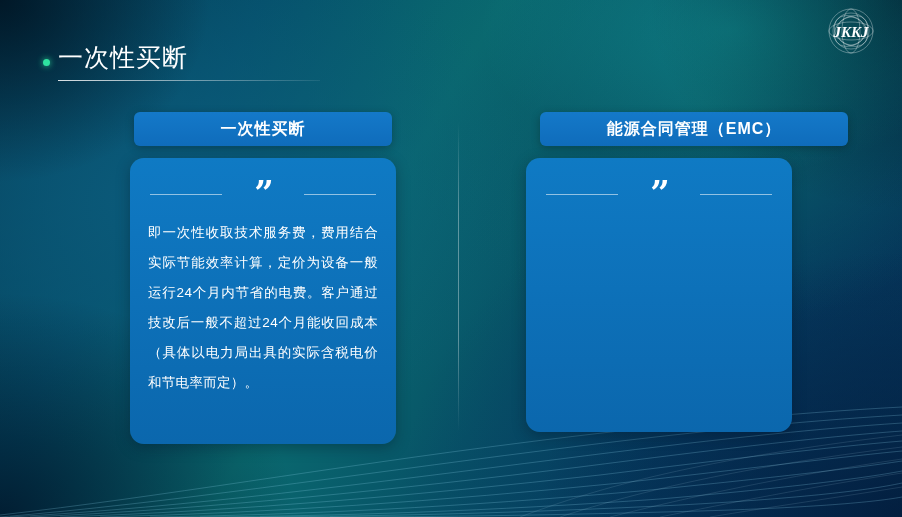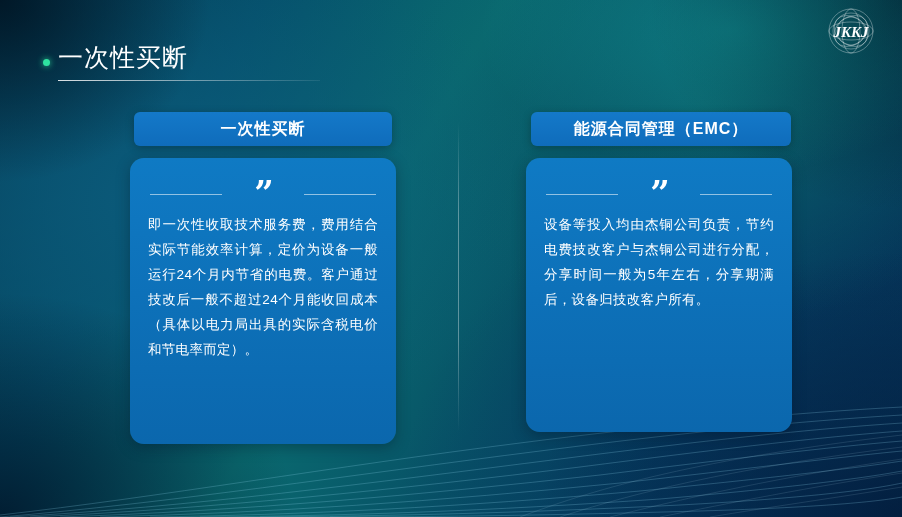--- a/index.html
+++ b/index.html
@@ -132,22 +132,22 @@
     justify-content: center;
     letter-spacing: 1px;
     box-shadow: 0 2px 8px rgba(0,0,0,0.25);
     white-space: nowrap;
   }
   .chip-wide {
     width: 258px;
     margin-left: 4px;
   }
   .chip-wide2 {
-    width: 260px;
-    margin-left: 5px;
+    width: 308px;
+    margin-left: 14px;
   }
 
   .card {
     margin-top: 12px;
     border-radius: 14px;
     background: linear-gradient(180deg, #0f7ac4 0%, #0b67ad 100%);
     box-shadow: 0 4px 14px rgba(0,20,40,0.35);
     padding: 16px 18px 18px 18px;
     position: relative;
   }
@@ -173,23 +173,24 @@
   .quote-mark {
     font-size: 34px;
     color: #ffffff;
     font-family: "DejaVu Serif", serif;
     font-weight: bold;
     line-height: 34px;
     letter-spacing: -2px;
   }
 
   .card-body {
+    margin-top: 6px;
     color: #ffffff;
     font-size: 13.5px;
-    line-height: 25px;
+    line-height: 30px;
     text-align: justify;
     letter-spacing: 0.3px;
   }
 </style>
 </head>
 <body>
 
 <div class="slide">
 
   <div class="vignette"></div>
@@ -253,18 +254,17 @@
     </div>
 
     <div class="col col-right">
       <div class="chip chip-wide2">能源合同管理（EMC）</div>
       <div class="card card-right">
         <div class="quote-row">
           <span class="quote-line l"></span>
           <span class="quote-mark">”</span>
           <span class="quote-line r"></span>
         </div>
-        <div class="card-body">设备等投入均由杰铜公司负责，节约电费技改客户与杰铜公司进行分配，分享时间一般为5年左右，分享期满后，设备归技改客户所有。</div>
       </div>
     </div>
 
   </div>
 </div>
 
 </body></html>

